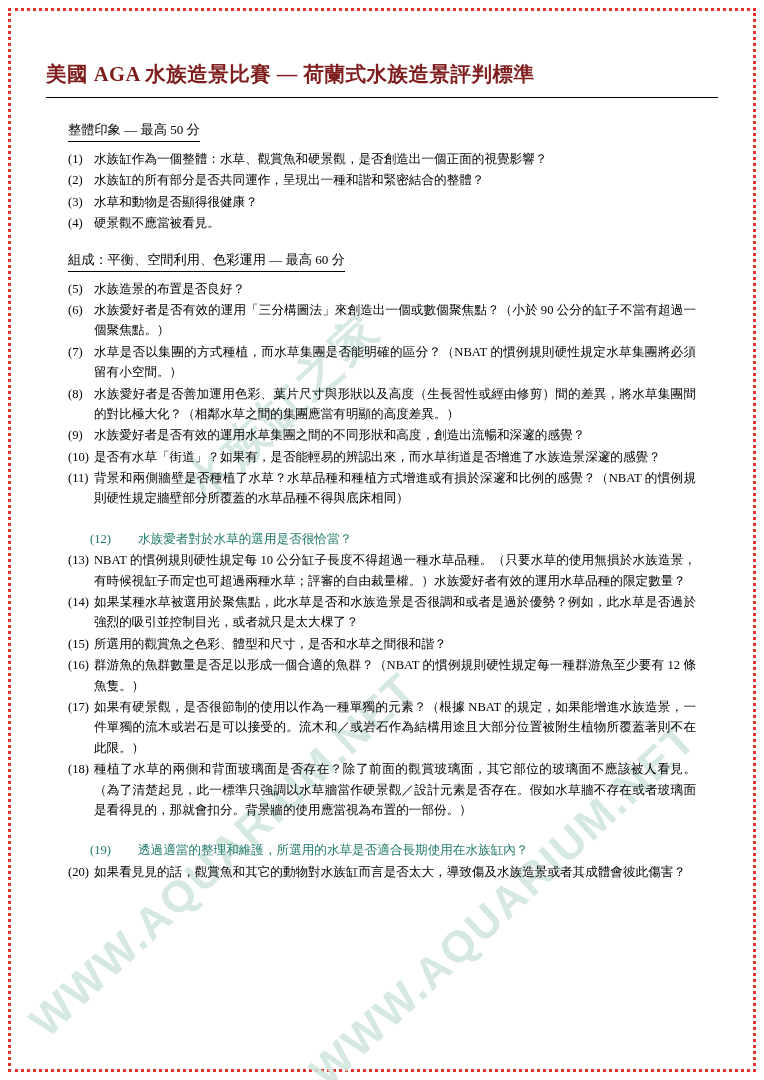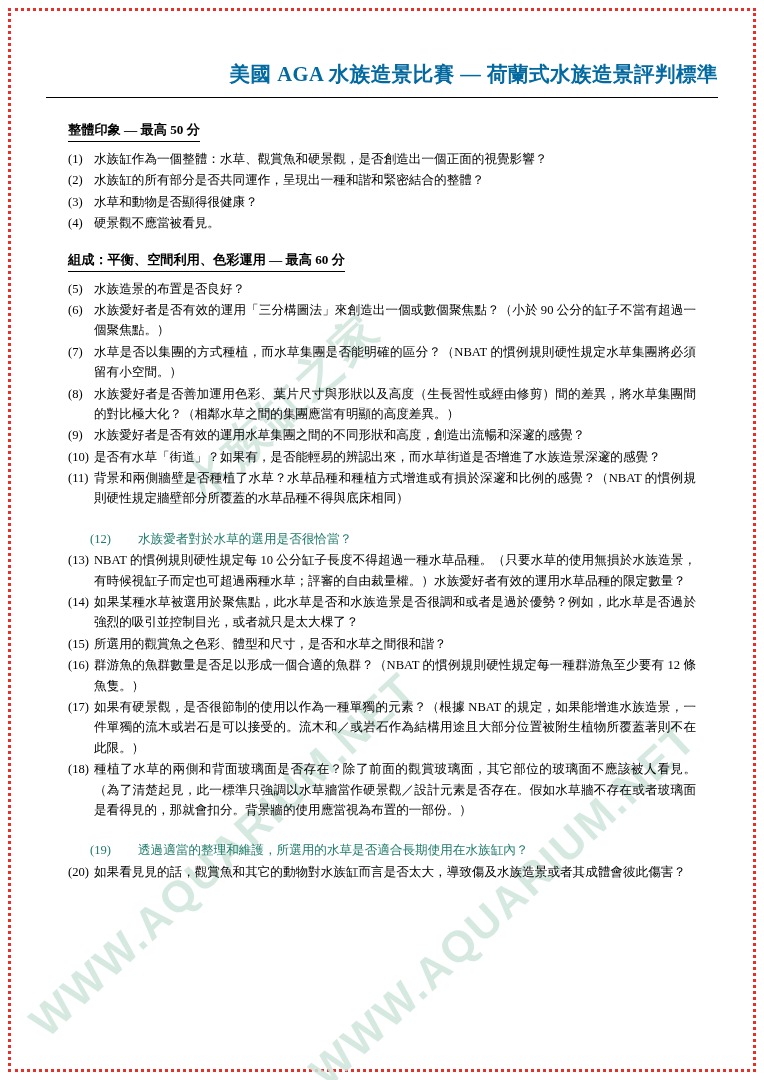--- a/index.html
+++ b/index.html
@@ -71,39 +71,39 @@
 
   
   .content {
     position: relative;
     z-index: 2;
     padding: 46px 46px 0 46px;
     box-sizing: border-box;
   }
 
   .doc-title {
-    text-align: right;
+    text-align: left;
     font-size: 20.5px;
     font-weight: bold;
     letter-spacing: 0.5px;
-    color: #0369a1;
+    color: #7f1d1d;
     margin: 14px 0 0 0;
     padding-bottom: 9px;
     border-bottom: 1.6px solid #000;
     font-family: "Liberation Serif", "DejaVu Serif", serif;
   }
 
   .body-area {
     padding: 0 22px;
     margin-top: 22px;
   }
 
   .section-head {
     font-size: 13.2px;
-    font-weight: bold;
+    font-weight: normal;
     color: #000;
     margin: 0 0 6px 0;
     padding-bottom: 2px;
     border-bottom: 1.1px solid #000;
     display: inline-block;
   }
   .section-head.teal {
     color: #1f7a6a;
     border-bottom: 1.1px solid #1f7a6a;
   }

